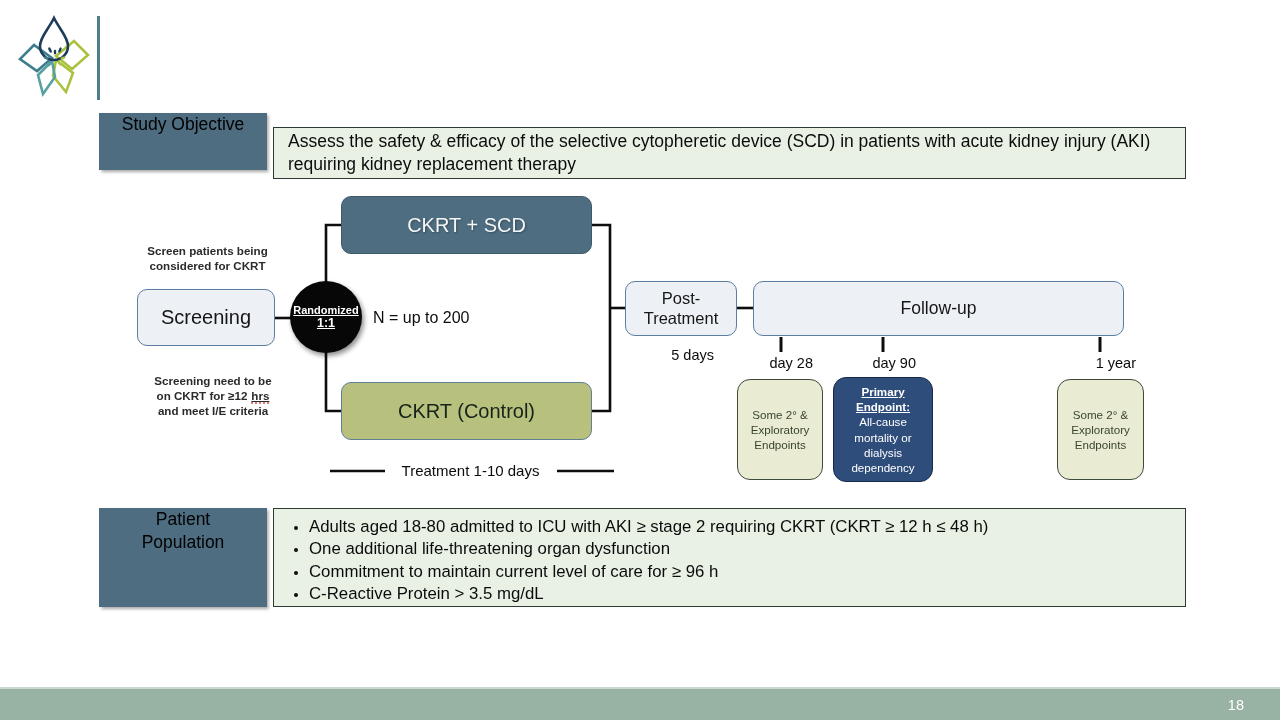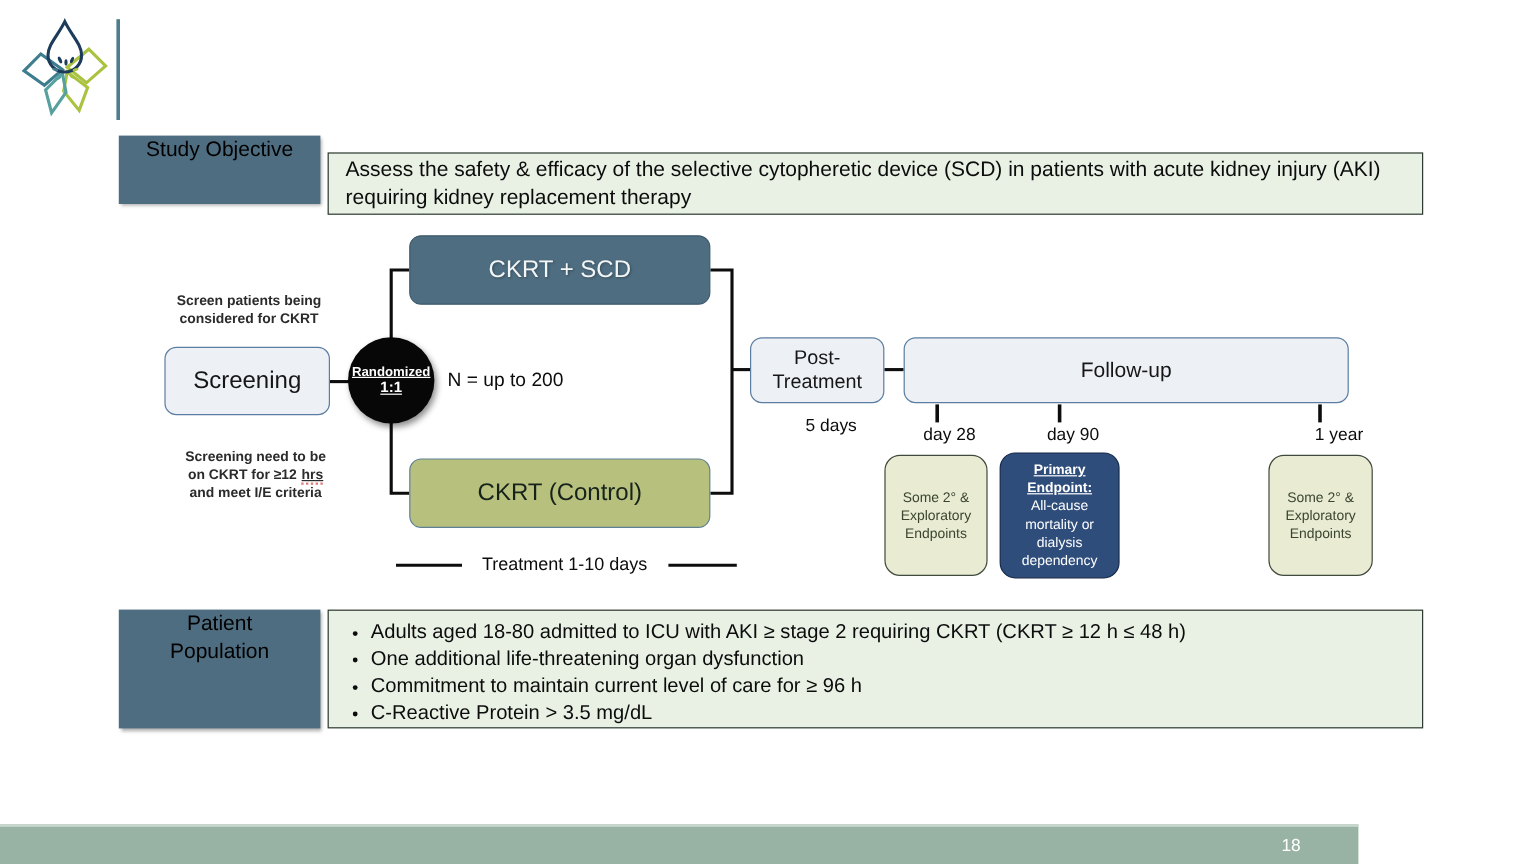--- a/index.html
+++ b/index.html
@@ -69,23 +69,23 @@
   .ep-cream { background:#e9ecd3; border:1.4px solid #3f4a3c; color:#39442f; font-weight:500; }
   .ep-left  { left:737px; top:379px; width:86px; height:101px; }
   .ep-right { left:1057px; top:379px; width:87px; height:101px; }
   .ep-primary { left:833px; top:377px; width:100px; height:105px; background:#2e4d7b;
                 border:1.5px solid #16294a; color:#ffffff; }
   .ep-primary .t { font-weight:bold; text-decoration:underline; }
   .treat-label { position:absolute; left:398px; top:462px; width:145px;
                  text-align:center; font-size:15px; color:#0c0c0c; }
   .lines { position:absolute; left:0; top:0; pointer-events:none; }
   
-  .footer { position:absolute; left:0; top:687px; width:1132px; height:33px;
+  .footer { position:absolute; left:0; top:687px; width:1280px; height:33px;
             background:#98b3a4; border-top:2px solid #c9d8cf;
-            display:flex; align-items:center; justify-content:flex-end; padding-right:48px; }
+            display:flex; align-items:center; justify-content:flex-end; padding-right:36px; }
   .page-num { color:#ffffff; font-size:14.5px; }
 </style>
 </head>
 <body>
 
 <div class="slide">
 
   <svg class="logo" viewBox="0 0 76 88">
     <g fill="none" stroke-width="2.6">
       <path d="M40 44 L58 29 L72 43 L56 57 Z" stroke="#a9c23f"></path>

